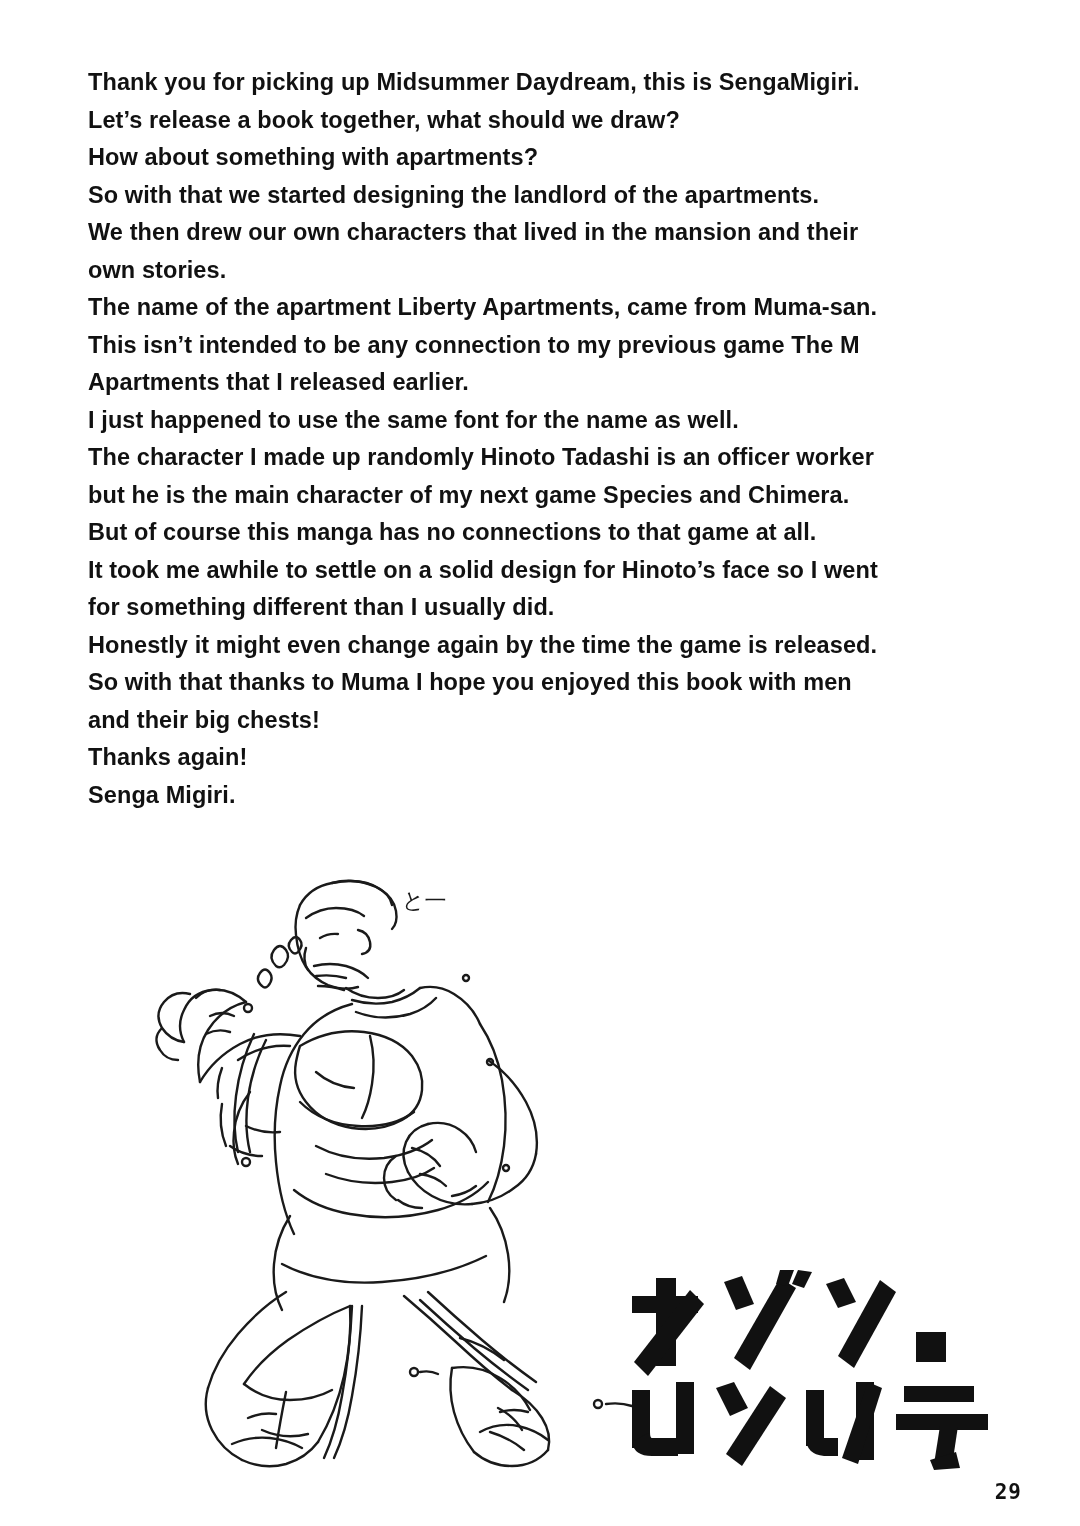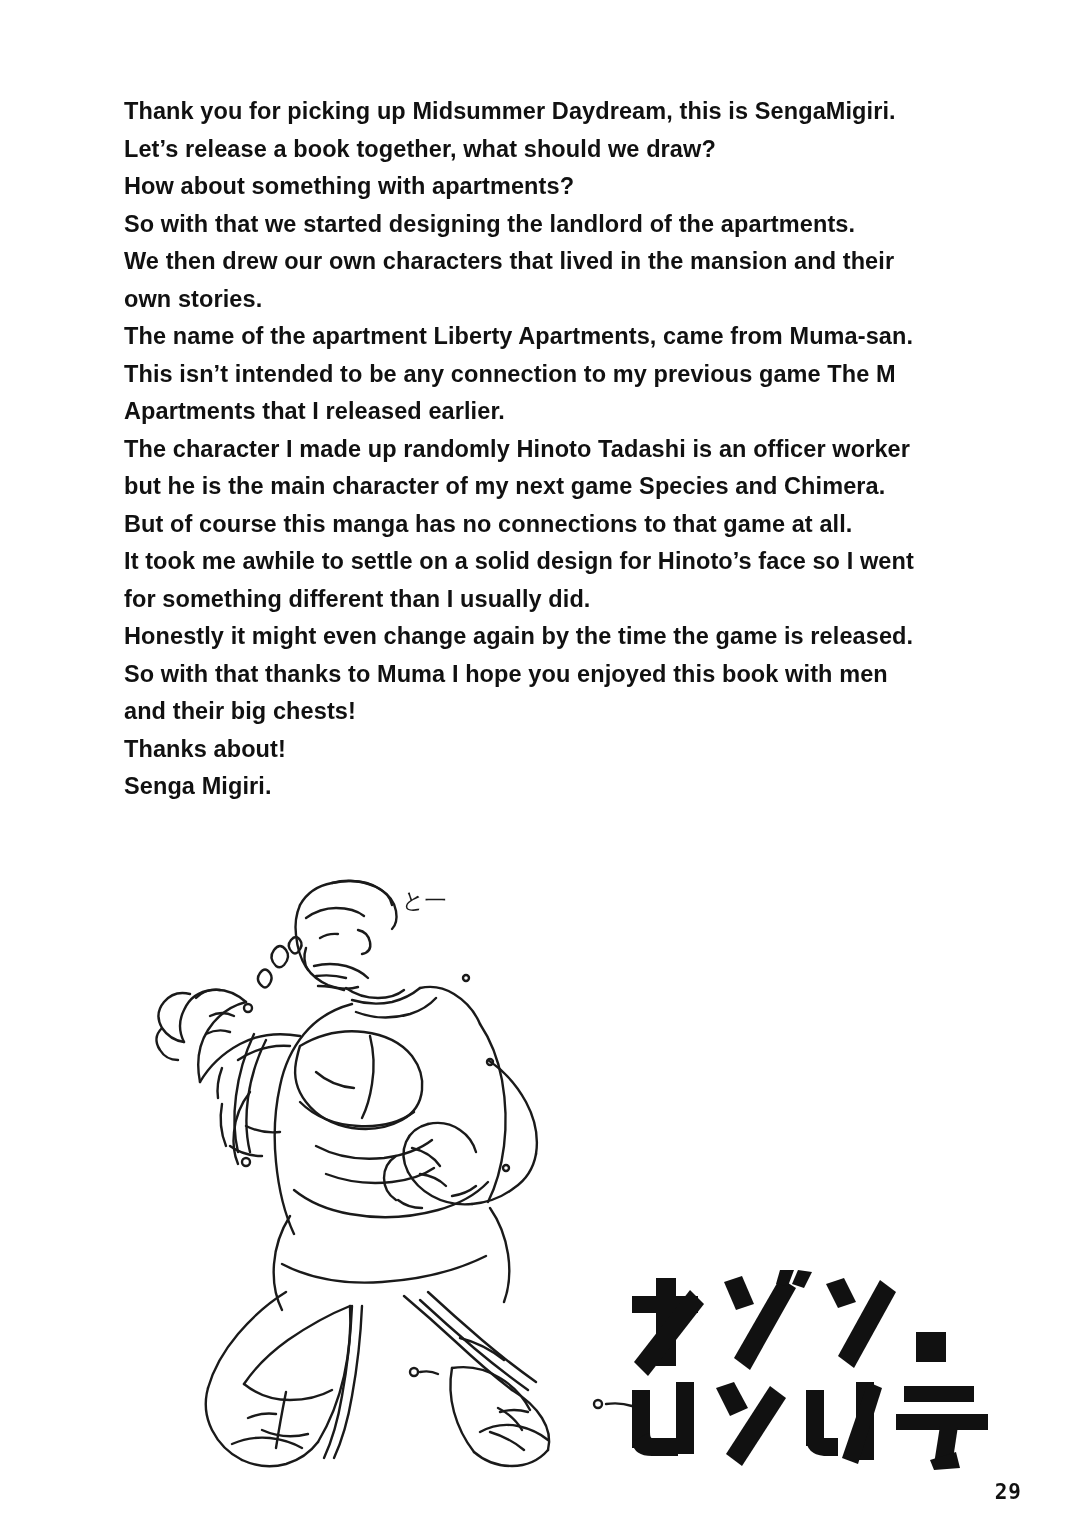--- a/index.html
+++ b/index.html
@@ -13,28 +13,27 @@
   .page {
     position: relative;
     width: 1080px;
     height: 1526px;
     background: #ffffff;
     overflow: hidden;
   }
   .afterword {
     position: absolute;
     left: 88px;
-    top: 93px;
+    top: 64px;
     width: 790px;
     font-size: 23.5px;
     line-height: 37.5px;
     font-weight: bold;
     color: #111111;
     letter-spacing: 0.1px;
-    margin-left: 36px;
   }
   .afterword p {
     margin: 0;
   }
   .art-layer {
     position: absolute;
     left: 0;
     top: 0;
     width: 1080px;
     height: 1526px;
@@ -64,25 +63,26 @@
 
 <div class="page">
 
   <div class="afterword">
     <p>Thank you for picking up Midsummer Daydream, this is SengaMigiri.</p>
     <p>Let’s release a book together, what should we draw?</p>
     <p>How about something with apartments?</p>
     <p>So with that we started designing the landlord of the apartments.</p>
     <p>We then drew our own characters that lived in the mansion and their own stories.</p>
     <p>The name of the apartment Liberty Apartments, came from Muma-san.  This isn’t intended to be any connection to my previous game The M Apartments that I released earlier.</p>
+    <p>I just happened to use the same font for the name as well.</p>
     <p>The character I made up randomly Hinoto Tadashi is an officer worker but he is the main character of my next game Species and Chimera.   But of course this manga has no connections to that game at all.</p>
     <p>It took me awhile to settle on a solid design for Hinoto’s face so I went for something different than I usually did.</p>
     <p>Honestly it might even change again by the time the game is released.</p>
     <p>So with that thanks to Muma I hope you enjoyed this book with men and their big chests!</p>
-    <p>Thanks about!</p>
+    <p>Thanks again!</p>
     <p>Senga Migiri.</p>
   </div>
 
   <svg class="art-layer" viewBox="0 0 1080 1526" xmlns="http://www.w3.org/2000/svg">
     <g fill="none" stroke="#1a1a1a" stroke-width="2.4" stroke-linecap="round" stroke-linejoin="round">
 
       <path d="M300 905 q10 -18 32 -22 q30 -6 48 6 q14 9 16 22 q2 12 -4 18"></path>
       <path d="M300 905 q-6 14 -4 30 q2 20 10 32 q8 12 22 18 q16 6 30 2"></path>
       <path d="M332 883 q22 -6 44 4 q14 7 16 18"></path>
       <path d="M306 918 q14 -10 30 -10 q18 0 28 8"></path>

